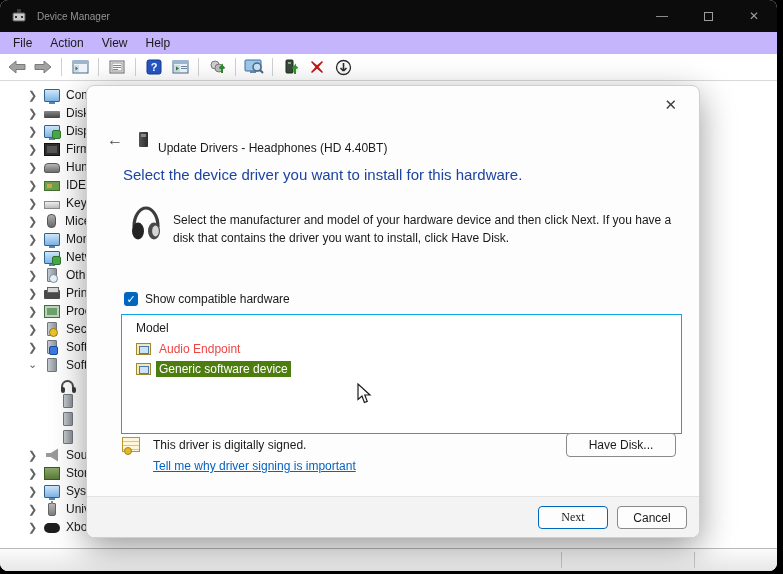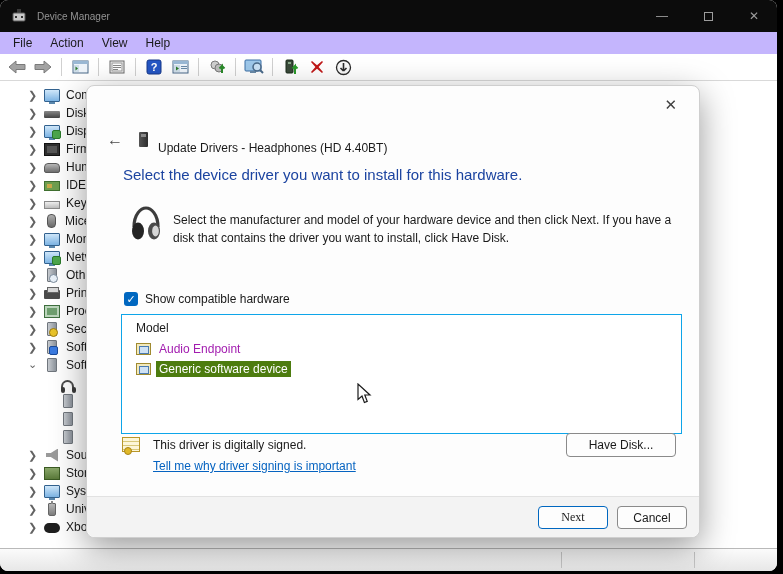--- a/index.html
+++ b/index.html
@@ -91,21 +91,21 @@
     font-size:11px; line-height:14px; text-align:center; }
   .chk-label { font-size:12px; color:#1a1a1a; margin-left:7px; }
   .listbox { position:absolute; left:34px; top:228px; width:561px; height:120px;
     background:#fff; border:1px solid #0ea5e9; }
   .list-header { font-size:12px; color:#1a1a1a; padding:6px 0 4px 14px; }
   .list-item { display:flex; align-items:center; height:20px; padding-left:14px; }
   .drv-icon { width:15px; height:12px; border:1px solid #a08a30; background:#f2e9bc;
     position:relative; flex:none; }
   .drv-icon:after { content:""; position:absolute; left:2px; top:2px; width:8px; height:6px;
     background:#cfe2f4; border:1px solid #4a7ab0; }
-  .list-item-label { font-size:12px; color:#a21caf; margin-left:5px; padding:1px 3px; }
+  .list-item-label { font-size:12px; color:#ef4444; margin-left:5px; padding:1px 3px; }
   .list-item.selected .list-item-label { background:#4d7c0f; color:#fff; }
   .cert-icon { position:absolute; left:35px; top:351px; width:18px; height:15px;
     border:1px solid #b8962a; background:repeating-linear-gradient(#fdf6d8 0 3px,#d8c87a 3px 4px); }
   .cert-icon:after { content:""; position:absolute; left:1px; bottom:-4px; width:6px; height:6px;
     background:#e0b828; border-radius:50%; border:1px solid #a8841a; }
   .signed-text { position:absolute; left:66px; top:352px; font-size:12px; color:#1a1a1a; }
   .signed-link { position:absolute; left:66px; top:373px; font-size:12px; color:#0563c1;
     text-decoration:underline; }
   .btn { background:#fdfdfd; border:1px solid #8a8a8a; border-radius:4px; font-size:12px;
     color:#1a1a1a; display:flex; align-items:center; justify-content:center;

